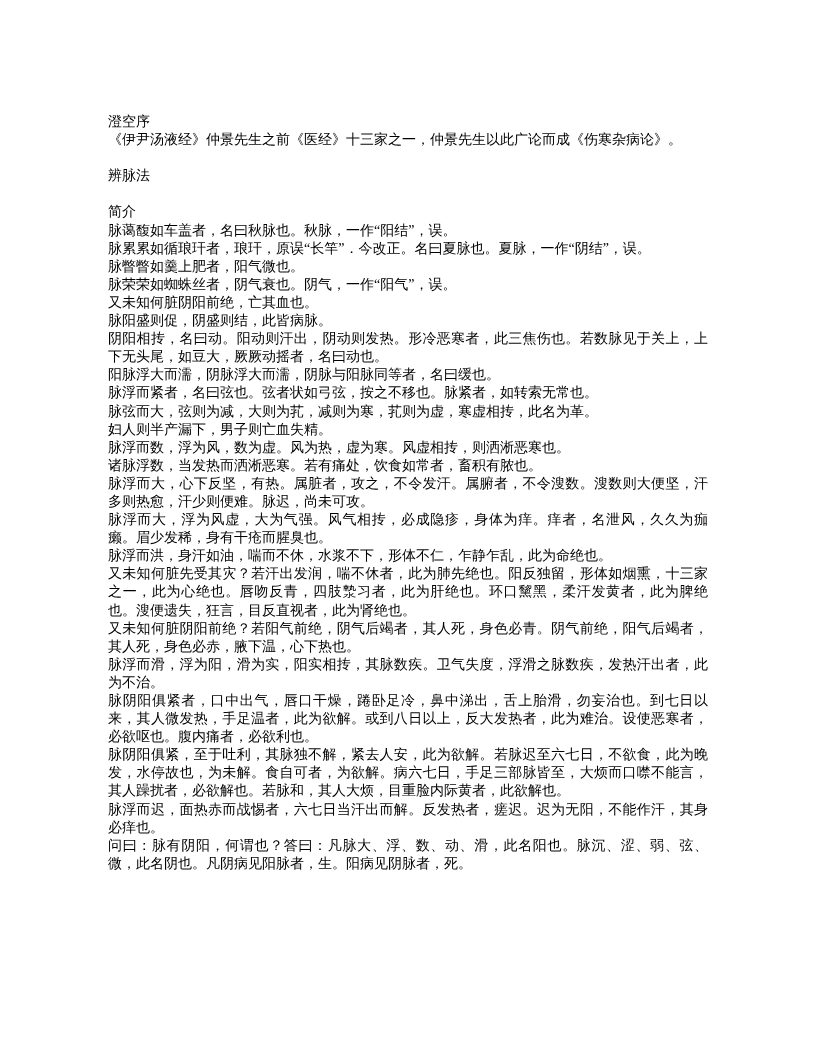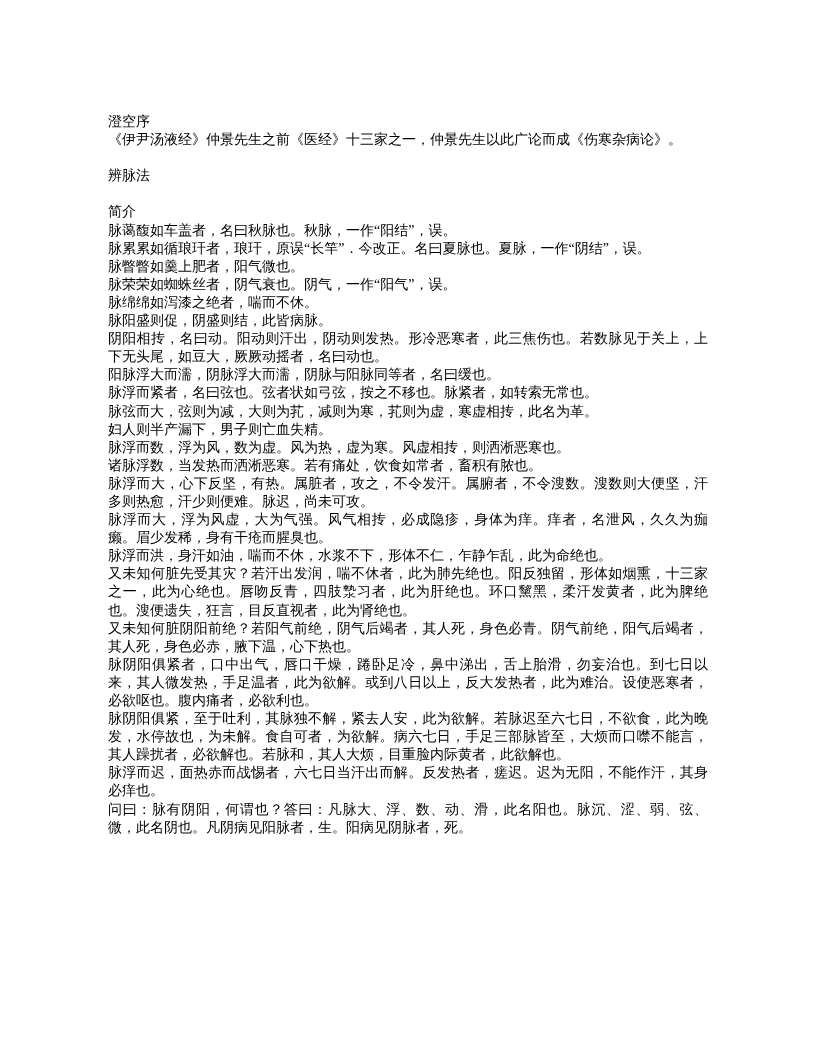--- a/index.html
+++ b/index.html
@@ -39,31 +39,32 @@
   <p>澄空序</p>
   <p>《伊尹汤液经》仲景先生之前《医经》十三家之一，仲景先生以此广论而成《伤寒杂病论》。</p>
   <p class="blank"></p>
   <p>辨脉法</p>
   <p class="blank"></p>
   <p>简介</p>
   <p>脉蔼馥如车盖者，名曰秋脉也。秋脉，一作“阳结”，误。</p>
   <p>脉累累如循琅玕者，琅玕，原误“长竿”．今改正。名曰夏脉也。夏脉，一作“阴结”，误。</p>
   <p>脉瞥瞥如羹上肥者，阳气微也。</p>
   <p>脉荣荣如蜘蛛丝者，阴气衰也。阴气，一作“阳气”，误。</p>
-  <p>脉绵绵如泻漆之绝者，喘而不休。</p>
+  <p>又未知何脏阴阳前绝，亡其血也。</p>
   <p>脉阳盛则促，阴盛则结，此皆病脉。</p>
   <p>阴阳相抟，名曰动。阳动则汗出，阴动则发热。形冷恶寒者，此三焦伤也。若数脉见于关上，上下无头尾，如豆大，厥厥动摇者，名曰动也。</p>
   <p>阳脉浮大而濡，阴脉浮大而濡，阴脉与阳脉同等者，名曰缓也。</p>
   <p>脉浮而紧者，名曰弦也。弦者状如弓弦，按之不移也。脉紧者，如转索无常也。</p>
   <p>脉弦而大，弦则为减，大则为芤，减则为寒，芤则为虚，寒虚相抟，此名为革。</p>
   <p>妇人则半产漏下，男子则亡血失精。</p>
   <p>脉浮而数，浮为风，数为虚。风为热，虚为寒。风虚相抟，则洒淅恶寒也。</p>
   <p>诸脉浮数，当发热而洒淅恶寒。若有痛处，饮食如常者，畜积有脓也。</p>
   <p>脉浮而大，心下反坚，有热。属脏者，攻之，不令发汗。属腑者，不令溲数。溲数则大便坚，汗多则热愈，汗少则便难。脉迟，尚未可攻。</p>
   <p>脉浮而大，浮为风虚，大为气强。风气相抟，必成隐疹，身体为痒。痒者，名泄风，久久为痂癞。眉少发稀，身有干疮而腥臭也。</p>
   <p>脉浮而洪，身汗如油，喘而不休，水浆不下，形体不仁，乍静乍乱，此为命绝也。</p>
   <p>又未知何脏先受其灾？若汗出发润，喘不休者，此为肺先绝也。阳反独留，形体如烟熏，十三家之一，此为心绝也。唇吻反青，四肢漐习者，此为肝绝也。环口黧黑，柔汗发黄者，此为脾绝也。溲便遗失，狂言，目反直视者，此为肾绝也。</p>
   <p>又未知何脏阴阳前绝？若阳气前绝，阴气后竭者，其人死，身色必青。阴气前绝，阳气后竭者，其人死，身色必赤，腋下温，心下热也。</p>
+  <p>脉浮而滑，浮为阳，滑为实，阳实相抟，其脉数疾。卫气失度，浮滑之脉数疾，发热汗出者，此为不治。</p>
   <p>脉阴阳俱紧者，口中出气，唇口干燥，踡卧足冷，鼻中涕出，舌上胎滑，勿妄治也。到七日以来，其人微发热，手足温者，此为欲解。或到八日以上，反大发热者，此为难治。设使恶寒者，必欲呕也。腹内痛者，必欲利也。</p>
   <p>脉阴阳俱紧，至于吐利，其脉独不解，紧去人安，此为欲解。若脉迟至六七日，不欲食，此为晚发，水停故也，为未解。食自可者，为欲解。病六七日，手足三部脉皆至，大烦而口噤不能言，其人躁扰者，必欲解也。若脉和，其人大烦，目重脸内际黄者，此欲解也。</p>
   <p>脉浮而迟，面热赤而战惕者，六七日当汗出而解。反发热者，瘥迟。迟为无阳，不能作汗，其身必痒也。</p>
   <p>问曰：脉有阴阳，何谓也？答曰：凡脉大、浮、数、动、滑，此名阳也。脉沉、涩、弱、弦、微，此名阴也。凡阴病见阳脉者，生。阳病见阴脉者，死。</p>
 </div>
 
 </body></html>

